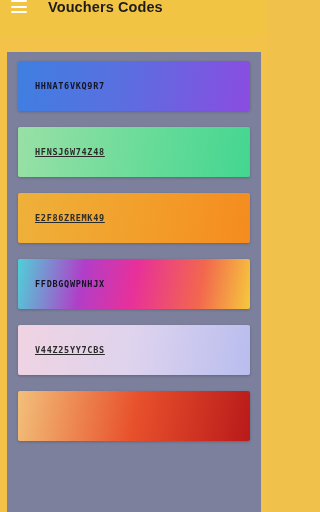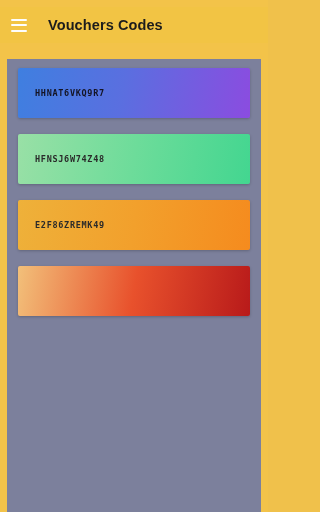--- a/index.html
+++ b/index.html
@@ -24,25 +24,23 @@
     flex-direction: column;
     overflow: hidden;
   }
 
   
   .appbar {
     height: 36px;
     min-height: 36px;
     background: #f2c444;
     display: flex;
-    align-items: center;
     padding-left: 11px;
     position: relative;
     z-index: 5;
-    margin-top: 7px;
   }
 
   .hamburger {
     width: 16px;
     height: 13px;
     display: flex;
     flex-direction: column;
     justify-content: space-between;
     cursor: pointer;
     flex: 0 0 auto;
@@ -95,21 +93,21 @@
   }
 
   .code {
     font-family: "DejaVu Sans Mono", "Liberation Mono", monospace;
     font-size: 8.5px;
     letter-spacing: 0.7px;
     color: #212121;
     font-weight: bold;
     white-space: nowrap;
   }
-  .code.light { color: #2a2a2a; }
+  .code.light { color: #2a2a2a; text-decoration: underline; }
   .code.dark  { color: #141424; }
 </style>
 </head>
 <body>
 
 <div class="phone">
 
   <div class="appbar">
     <div class="hamburger">
       <span></span>
@@ -123,19 +121,25 @@
     <div class="list" id="voucher-list">
         <div class="card" style="background: linear-gradient(100deg, rgb(63, 127, 224) 0%, rgb(90, 111, 224) 45%, rgb(139, 76, 224) 100%);">
           <span class="code dark">HHNAT6VKQ9R7</span>
         </div>
         <div class="card" style="background: linear-gradient(100deg, rgb(153, 224, 166) 0%, rgb(109, 220, 154) 50%, rgb(67, 214, 144) 100%);">
           <span class="code light">HFNSJ6W74Z48</span>
         </div>
         <div class="card" style="background: linear-gradient(100deg, rgb(238, 177, 58) 0%, rgb(242, 160, 44) 50%, rgb(245, 139, 30) 100%); text-align: right;">
           <span class="code light">E2F86ZREMK49</span>
         </div>
+        <div class="card" style="background: linear-gradient(100deg, rgb(79, 208, 216) 0%, rgb(177, 62, 200) 28%, rgb(232, 48, 154) 50%, rgb(242, 103, 78) 78%, rgb(246, 201, 60) 100%);">
+          <span class="code dark">FFDBGQWPNHJX</span>
+        </div>
+        <div class="card" style="background: linear-gradient(100deg, rgb(240, 211, 226) 0%, rgb(222, 211, 238) 50%, rgb(184, 189, 238) 100%);">
+          <span class="code light">V44Z25YY7CBS</span>
+        </div>
         <div class="card" style="background: linear-gradient(100deg, rgb(242, 192, 122) 0%, rgb(232, 81, 44) 50%, rgb(184, 26, 26) 100%);">
           <span class="code dark"></span>
         </div>
       </div>
   </div>
 
 </div>
 
 </body></html>

